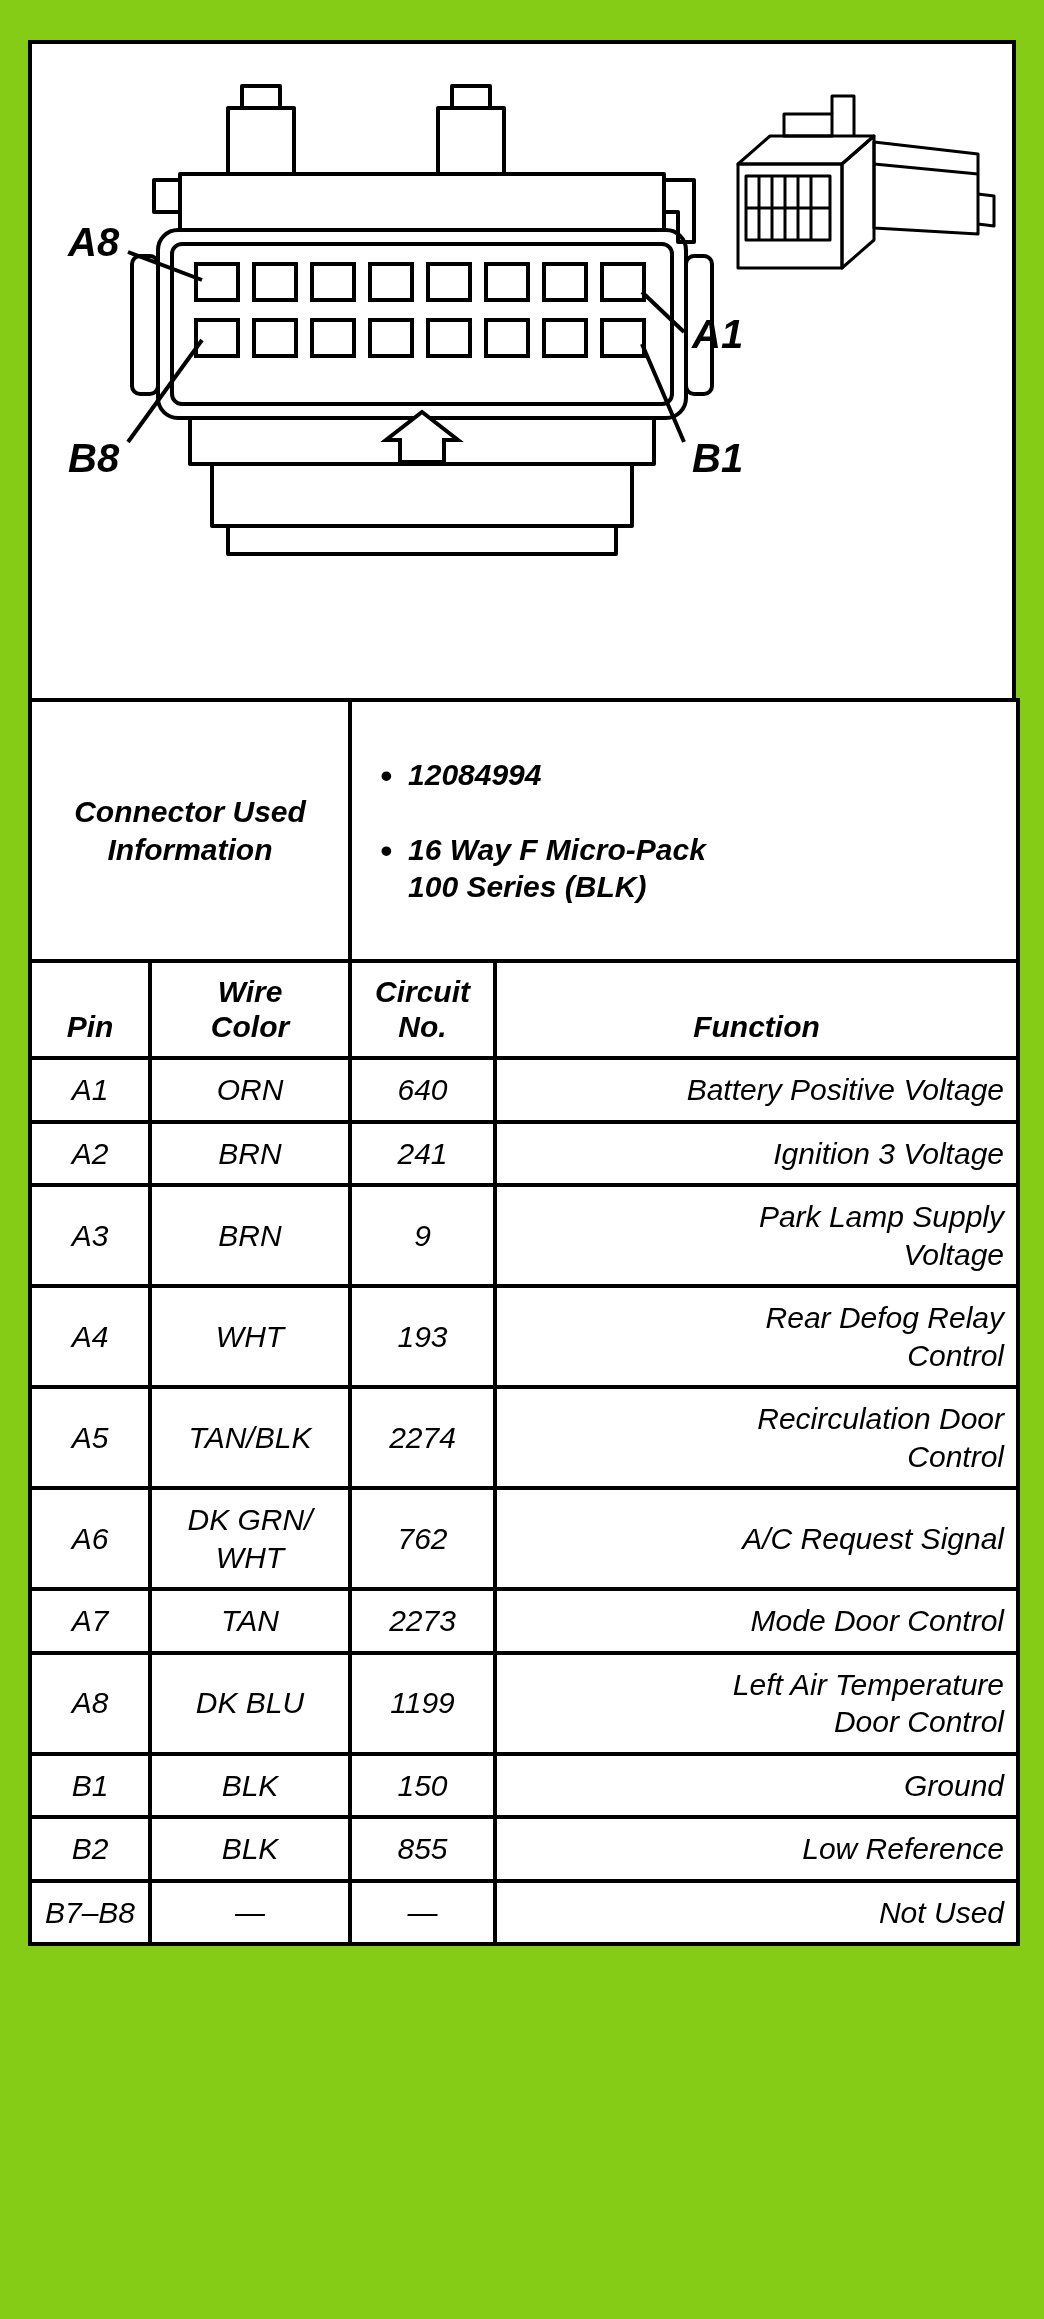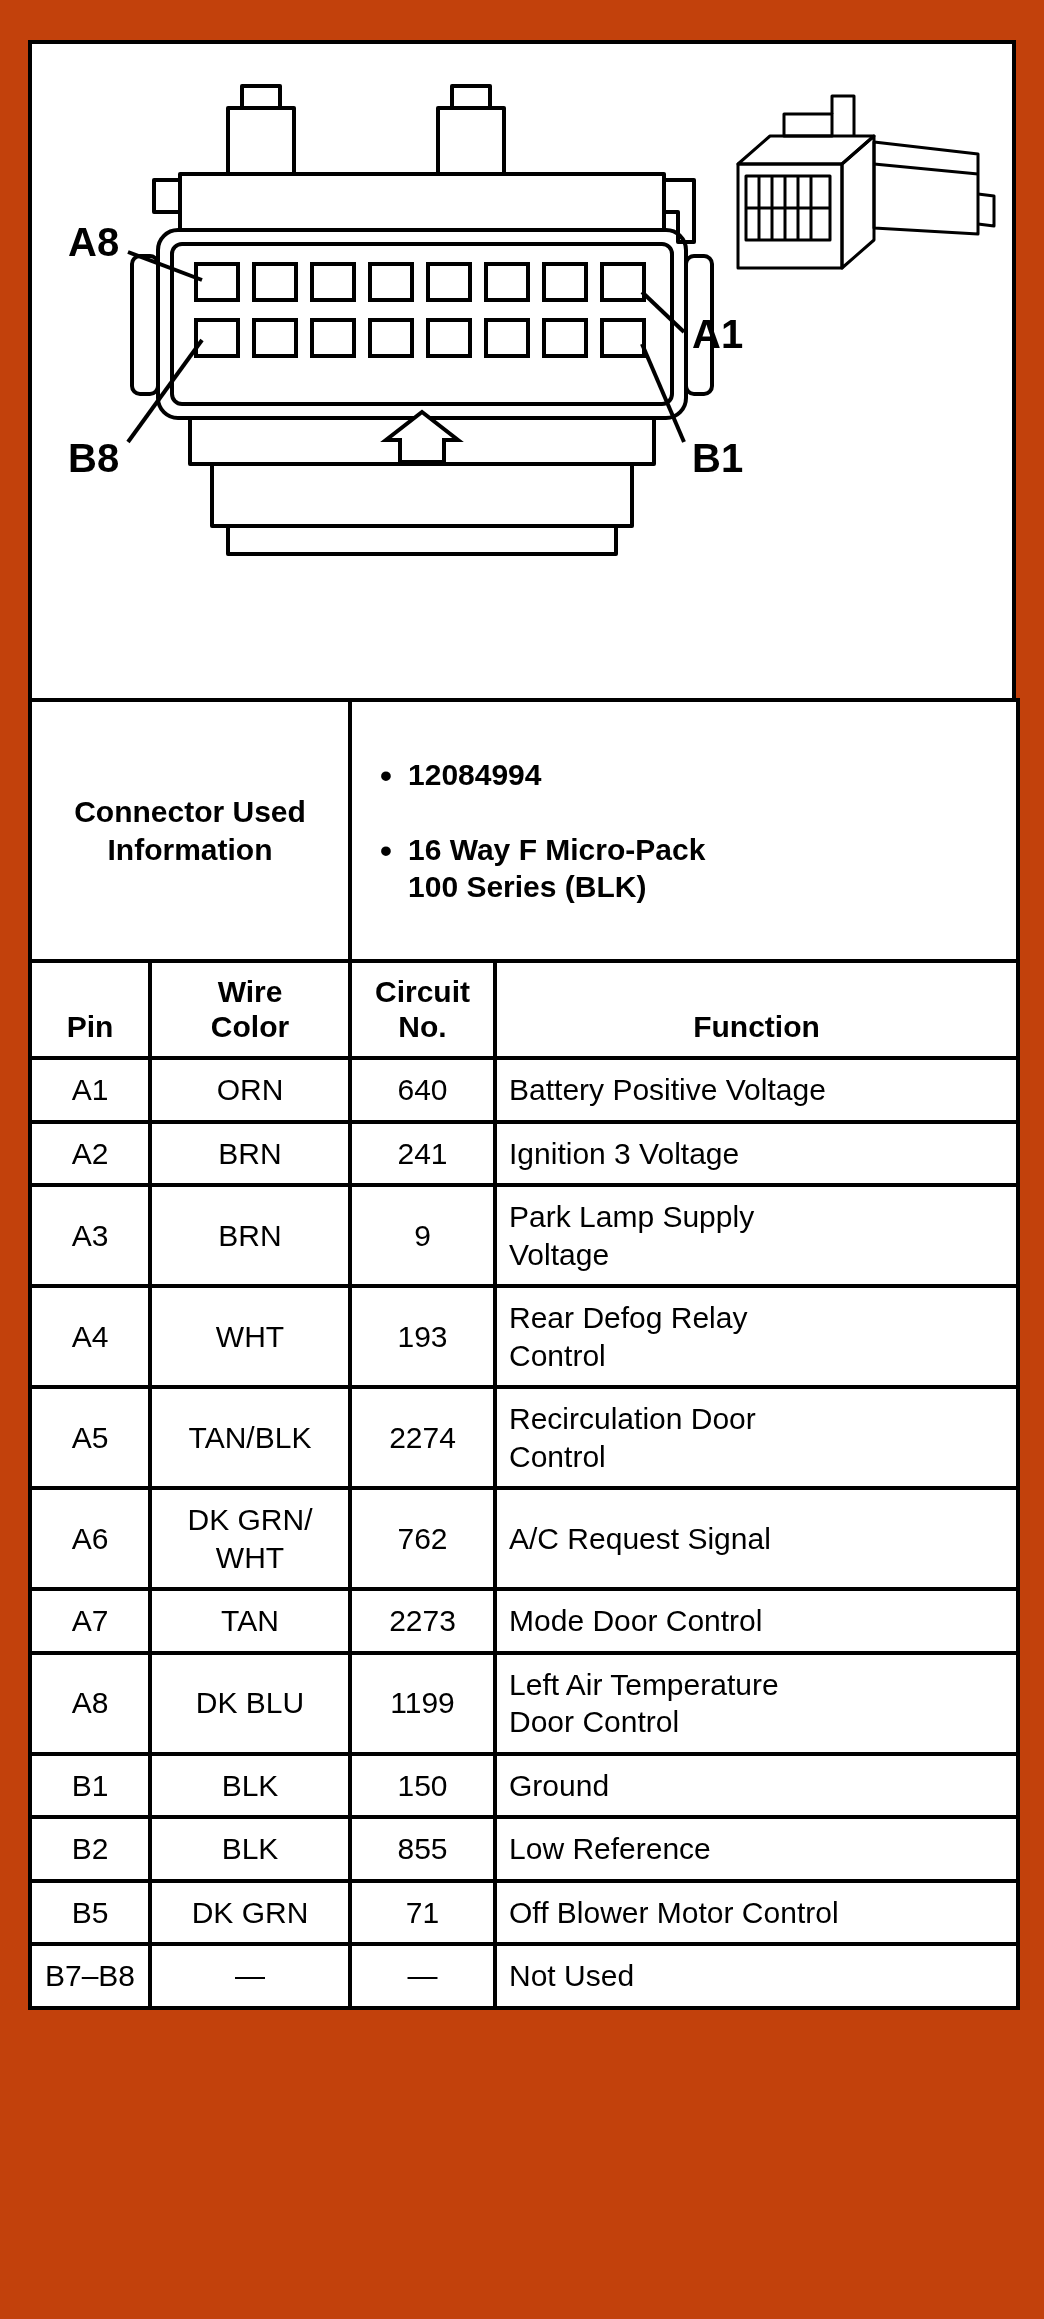--- a/index.html
+++ b/index.html
@@ -1,37 +1,37 @@
 <!DOCTYPE html>
 <html><head>
 <meta charset="utf-8">
 <style>
   * { margin:0; padding:0; box-sizing:border-box; }
   html,body { background:#ffffff; }
   body { font-family:"Liberation Sans", sans-serif; color:#000; }
-  .page { position:relative; width:1044px; height:2319px; background:#c2410c; overflow:hidden; }
+  .page { position:relative; width:1044px; height:2319px; background:#84cc16; overflow:hidden;font-style:italic; }
   .content { position:absolute; left:28px; top:40px; width:988px; }
 
   .drawing-box { border:4px solid #000; height:662px; background:#fff; }
   .drawing-box svg { display:block; }
   svg text { font-family:"Liberation Sans", sans-serif; }
 
   table.pin-table { border-collapse:collapse; width:988px; margin-top:-4px; table-layout:fixed; background:#fff; }
   .pin-table td, .pin-table th { border:4px solid #000; font-size:30px; line-height:1.25; vertical-align:middle; white-space:pre-line; color:#000; }
   .pin-table td { padding:11px 12px; }
 
   td.part-info-cell { text-align:center; font-weight:bold; padding:20px 10px; }
   td.bullets-cell { text-align:left; font-weight:bold; padding:16px 16px 16px 22px; }
   .bullet-item { position:relative; padding-left:34px; margin:0 0; }
   .bullet-item::before { content:"\2022"; position:absolute; left:6px; top:-2px; font-size:34px; }
 
   tr.header-row th { font-weight:bold; text-align:center; vertical-align:bottom; padding:12px 6px 12px 6px; line-height:1.15; }
 
   td.p, td.c, td.n { text-align:center; }
-  td.f { text-align:left; }
+  td.f { text-align:right; }
 </style>
 </head>
 <body>
 
 <div class="page">
   <div class="content">
 
     <div class="drawing-box">
       <svg viewBox="0 0 980 650" width="980" height="650">
 
@@ -196,26 +196,20 @@
           <td class="n">150</td>
           <td class="f">Ground</td>
         </tr>
         <tr>
           <td class="p">B2</td>
           <td class="c">BLK</td>
           <td class="n">855</td>
           <td class="f">Low Reference</td>
         </tr>
         <tr>
-          <td class="p">B5</td>
-          <td class="c">DK GRN</td>
-          <td class="n">71</td>
-          <td class="f">Off Blower Motor Control</td>
-        </tr>
-        <tr>
           <td class="p">B7–B8</td>
           <td class="c">—</td>
           <td class="n">—</td>
           <td class="f">Not Used</td>
         </tr>
       </tbody>
     </table>
 
   </div>
 </div>

